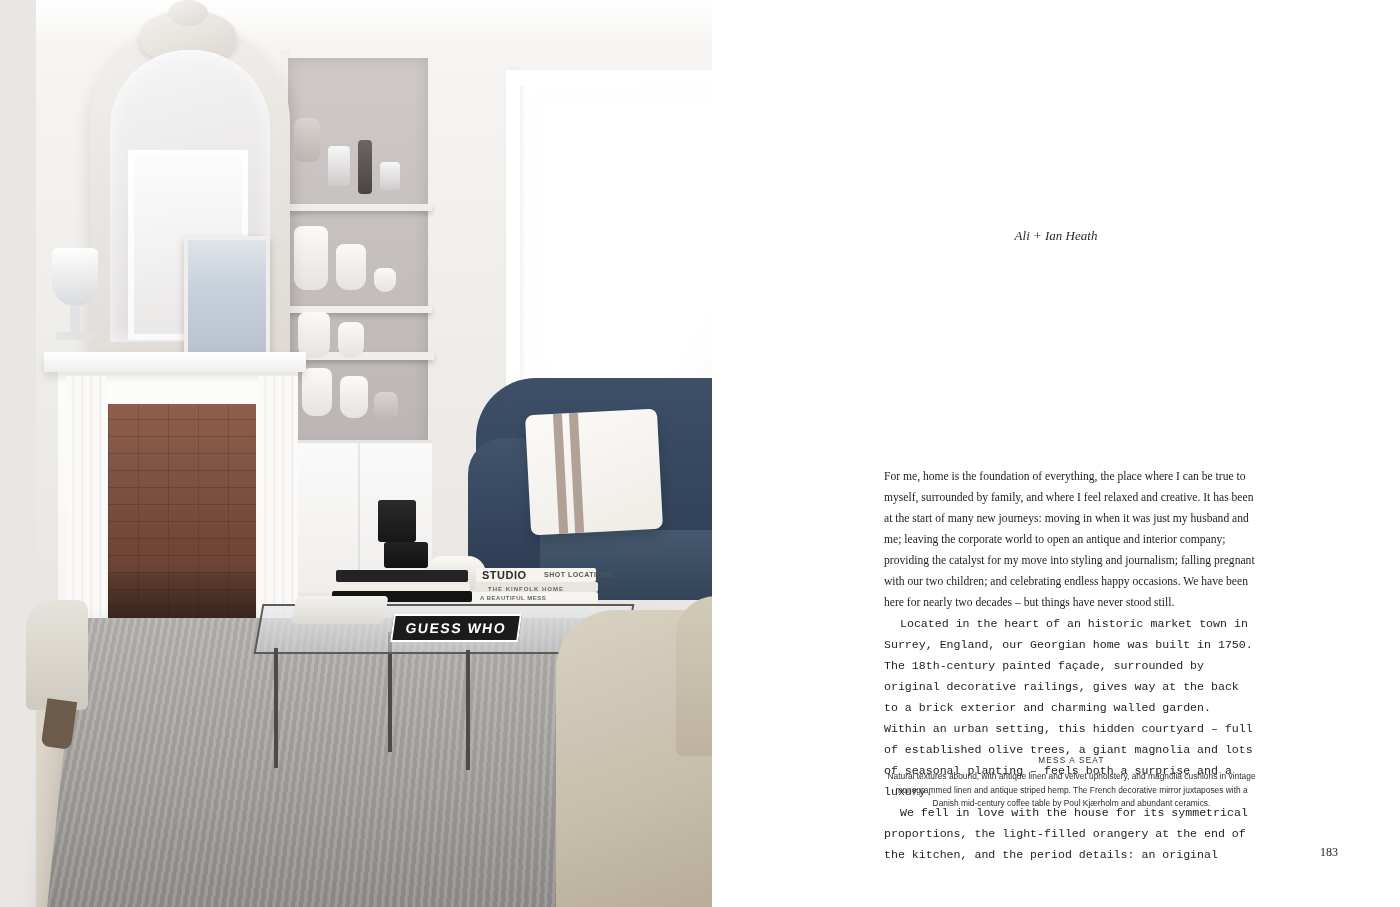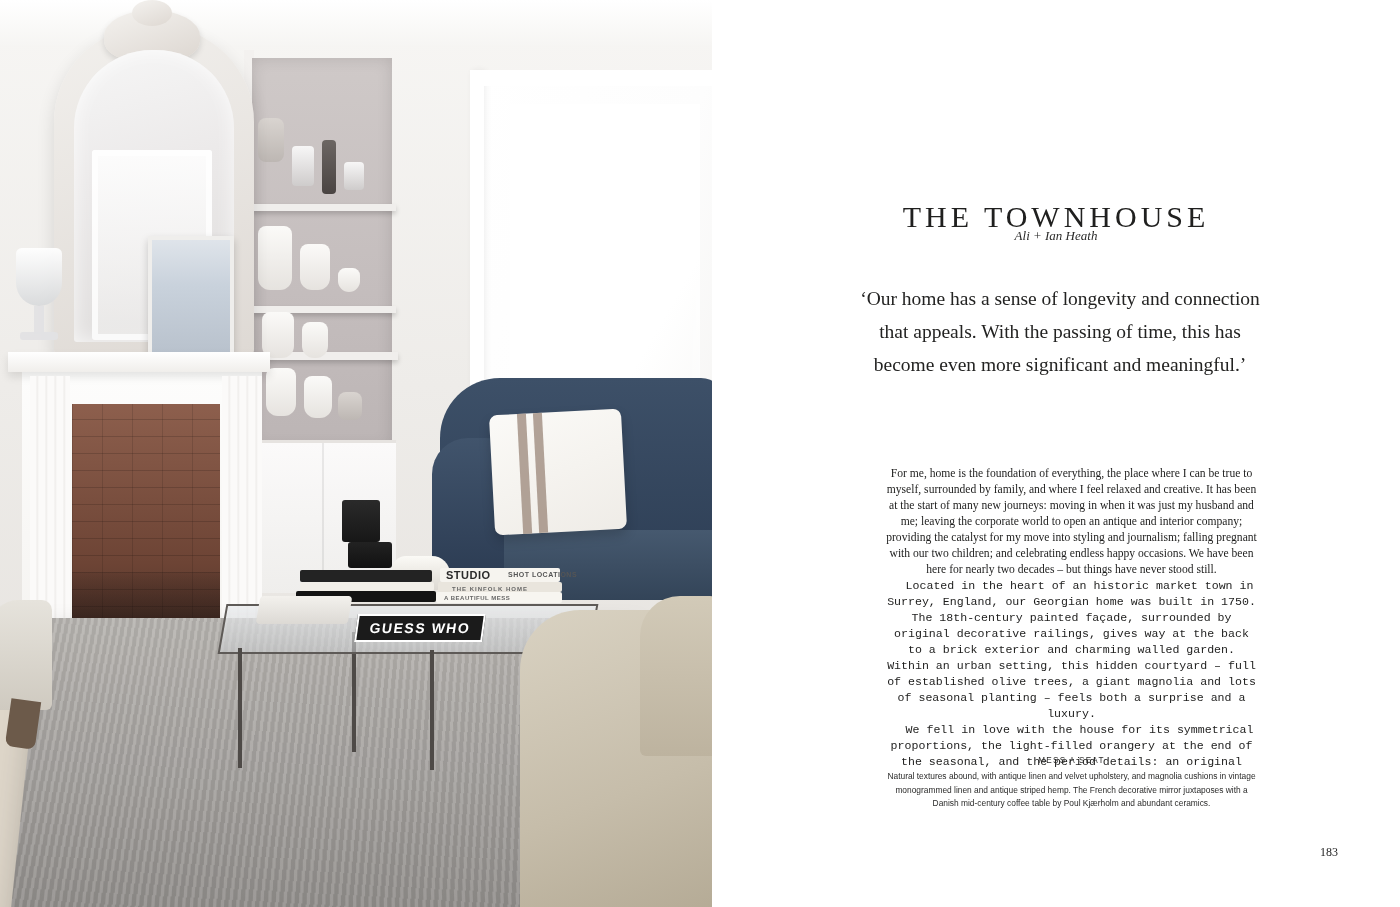--- a/index.html
+++ b/index.html
@@ -28,20 +28,21 @@
     height: 907px;
     overflow: hidden;
     background: #e9e7e4;
   }
   .photo {
     position: absolute;
     inset: 0;
     background:
       linear-gradient(180deg, rgba(255,255,255,0.30) 0%, rgba(255,255,255,0.00) 38%),
       linear-gradient(95deg, #f2f1ef 0%, #eceae7 45%, #e3e1de 100%);
+    margin-left: 36px;
   }
   
   .wall {
     position: absolute; left: 0; top: 0; width: 712px; height: 700px;
     background: linear-gradient(180deg, #f7f6f4 0%, #eeece9 55%, #e7e4e0 100%);
   }
   .ceiling {
     position: absolute; left: 0; top: 0; width: 712px; height: 46px;
     background: linear-gradient(180deg,#ffffff 0%, #f6f5f3 100%);
   }
@@ -365,23 +366,23 @@
     line-height: 33px;
     color: #232322;
   }
   .body {
     position: absolute;
     left: 172px;
     top: 466px;
     width: 375px;
     font-family: "Liberation Serif", serif;
     font-size: 11.6px;
-    line-height: 16px;
+    line-height: 21px;
     color: #1d1d1c;
-    text-align: center;
+    text-align: left;
   }
   .body p { margin: 0; }
   .body p.indent { text-indent: 16px; font-family: Liberation Mono, monospace; }
 
   .caption {
     position: absolute;
     left: 172px;
     top: 756px;
     width: 375px;
     text-align: center;
@@ -511,30 +512,28 @@
       <div class="linen-arm"></div>
       <div class="grey-chair"></div>
       <div class="chair-leg"></div>
     </div>
   </div>
 
   <div class="gutter"></div>
 
   <div class="page-right">
 
-    <h1 class="title">THE TOWNHOUSE</h1>
 
     <div class="byline">Ali + Ian Heath</div>
 
-    <div class="pullquote">‘Our home has a sense of longevity and connection that appeals. With the passing of time, this has become even more significant and meaningful.’</div>
 
     <div class="body">
       <p>For me, home is the foundation of everything, the place where I can be true to myself, surrounded by family, and where I feel relaxed and creative. It has been at the start of many new journeys: moving in when it was just my husband and me; leaving the corporate world to open an antique and interior company; providing the catalyst for my move into styling and journalism; falling pregnant with our two children; and celebrating endless happy occasions. We have been here for nearly two decades – but things have never stood still.</p>
       <p class="indent">Located in the heart of an historic market town in Surrey, England, our Georgian home was built in 1750. The 18th-century painted façade, surrounded by original decorative railings, gives way at the back to a brick exterior and charming walled garden. Within an urban setting, this hidden courtyard – full of established olive trees, a giant magnolia and lots of seasonal planting – feels both a surprise and a luxury.</p>
-      <p class="indent">We fell in love with the house for its symmetrical proportions, the light-filled orangery at the end of the seasonal, and the period details: an original</p>
+      <p class="indent">We fell in love with the house for its symmetrical proportions, the light-filled orangery at the end of the kitchen, and the period details: an original</p>
     </div>
 
     <div class="caption">
       <div class="caption-title">MESS A SEAT</div>
       <div class="caption-body">Natural textures abound, with antique linen and velvet upholstery, and magnolia cushions in vintage monogrammed linen and antique striped hemp. The French decorative mirror juxtaposes with a Danish mid-century coffee table by Poul Kjærholm and abundant ceramics.</div>
     </div>
 
     <div class="folio">183</div>
   </div>
 </div>

